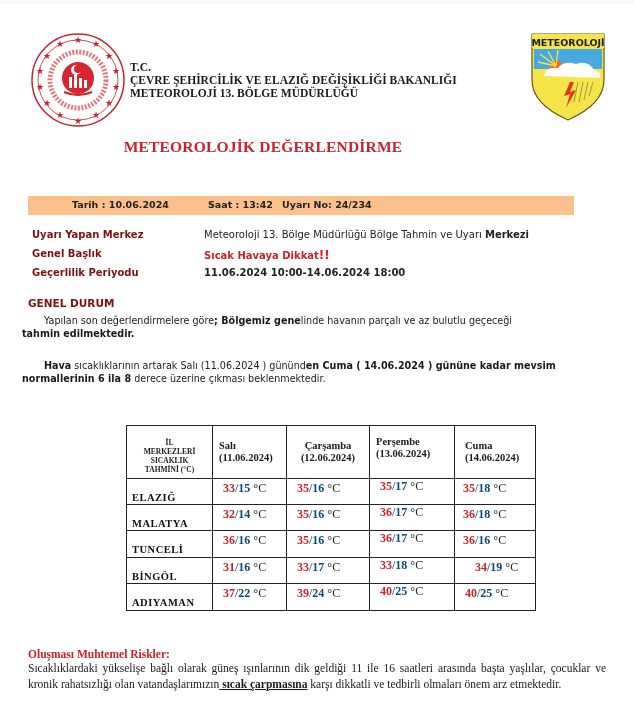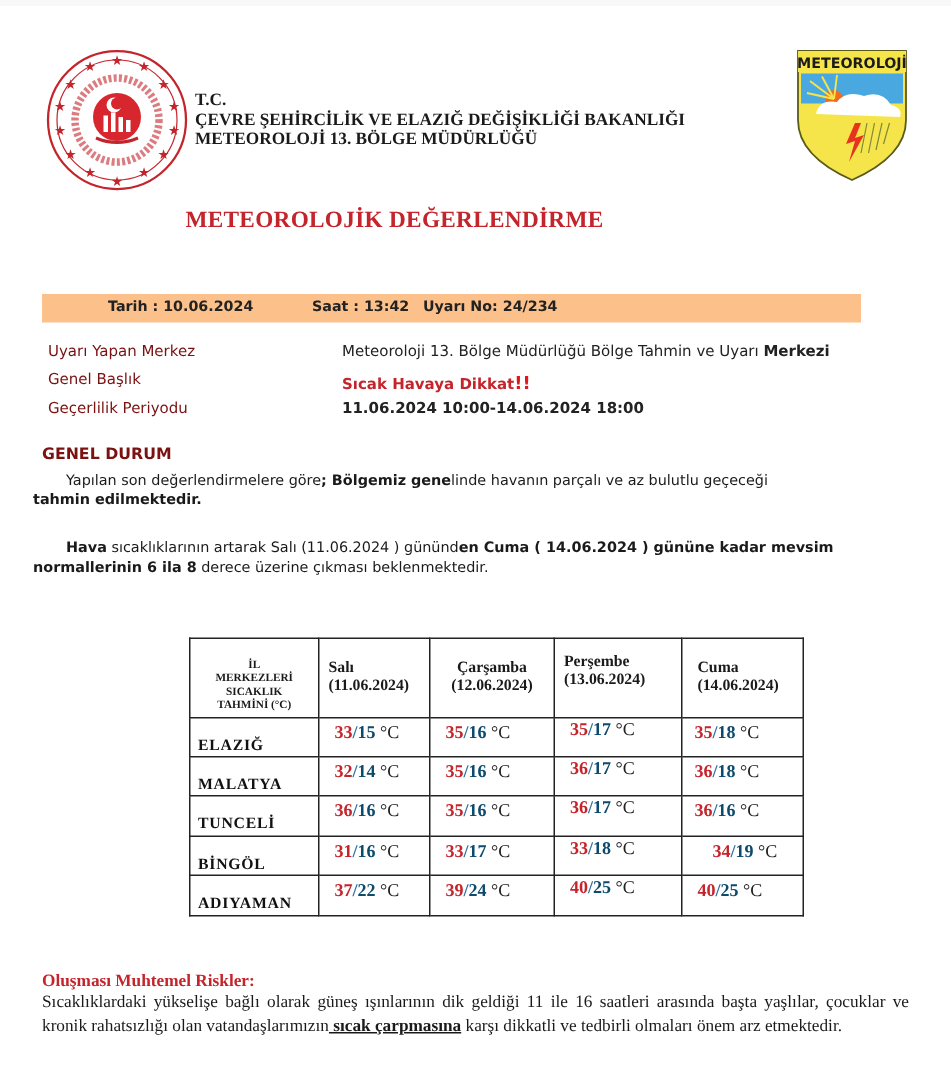--- a/index.html
+++ b/index.html
@@ -14,22 +14,22 @@
          font-family: "Liberation Serif", serif; font-weight: bold; font-size: 11.5px; line-height: 13px; color: #1a1a1a; margin-top: 13px; }
 
   .doc-title { position: absolute; left: 0; top: 138px; width: 526px; text-align: center;
                font-family: "Liberation Serif", serif; font-weight: bold; font-size: 15.5px; color: #c4242b; letter-spacing: 0.2px; }
 
   .infobar { position: absolute; left: 28px; top: 196px; width: 546px; height: 19px; background: #fcc08a;
              font-family: "DejaVu Sans", sans-serif; font-weight: bold; font-size: 9.5px; color: #222; }
   .infobar span { position: absolute; top: 3px; }
 
   .meta { position: absolute; left: 32px; font-family: "DejaVu Sans", sans-serif; font-size: 10px; }
-  .meta .lbl { position: absolute; left: 0; font-weight: normal; color: #7a1212; white-space: nowrap; }
-  .meta .val { position: absolute; left: 172px; white-space: nowrap; color: #222; margin-left: 24px; }
+  .meta .lbl { position: absolute; left: 0; font-weight: bold; color: #7a1212; white-space: nowrap; }
+  .meta .val { position: absolute; left: 172px; white-space: nowrap; color: #222; }
 
   .sec-head { position: absolute; left: 28px; top: 297px; font-family: "DejaVu Sans", sans-serif; font-weight: bold; font-size: 10.5px; color: #7a1212; }
   .para { position: absolute; left: 22px; font-family: "DejaVu Sans", sans-serif; font-size: 9.6px; line-height: 13px; color: #1a1a1a; white-space: nowrap; }
   .para b { font-weight: bold; }
 
   
   table.temps { position: absolute; left: 82px; top: 425px; border-collapse: collapse; font-family: "Liberation Serif", serif; margin-left: 44px; }
   table.temps td, table.temps th { border: 1.2px solid #222; vertical-align: top; }
   table.temps th { font-weight: bold; font-size: 10.5px; text-align: left; padding: 14px 0 0 6px; line-height: 12px; color: #1a1a1a; }
   table.temps th.corner { text-align: center; font-size: 7.5px; line-height: 9px; padding: 12px 2px 0 2px; }

